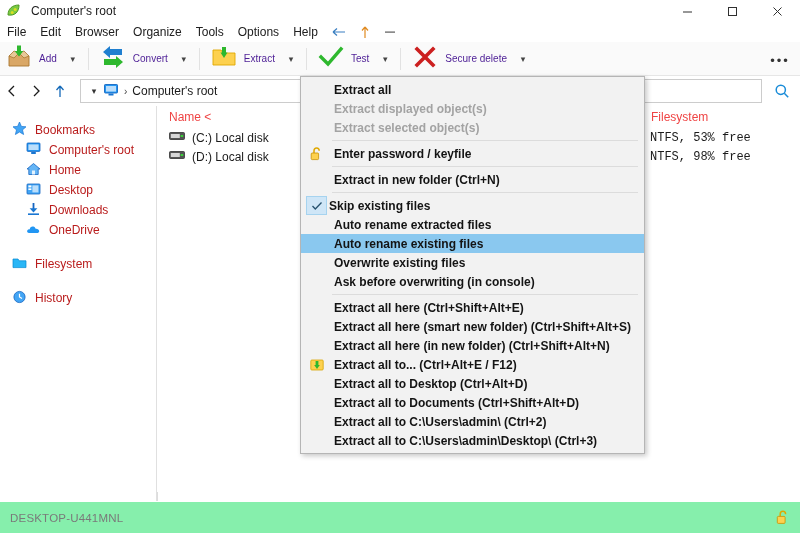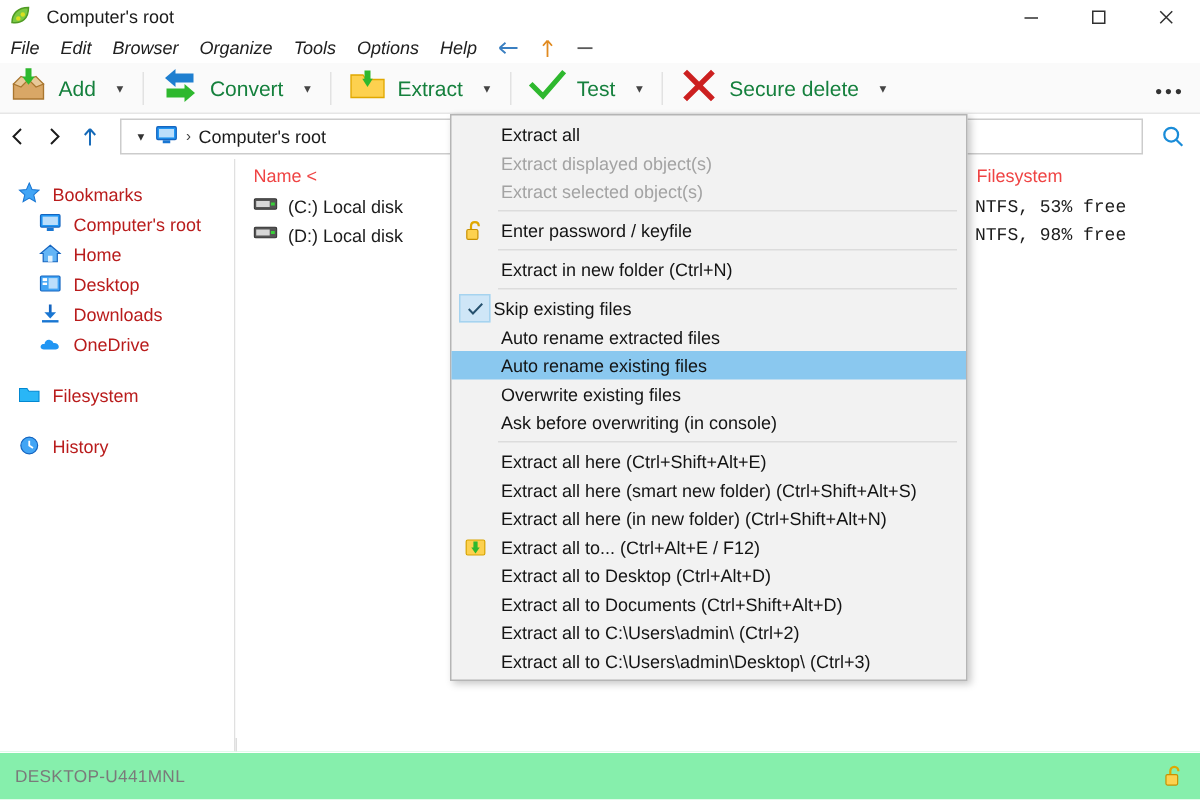--- a/index.html
+++ b/index.html
@@ -29,35 +29,35 @@
     font-size: 12px; color: #333; background: transparent;
   }
   .win-btn svg { display:block; }
 
   
   .menubar {
     position: absolute; left: 0; top: 22px; width: 800px; height: 20px;
     display: flex; align-items: center; background: #ffffff;
   }
   .menubar-item {
-    padding: 0 7px; font-size: 12px; color: #202020; line-height: 20px; height: 20px; font-style: italic;
+    padding: 0 7px; font-size: 12px; color: #202020; line-height: 20px; height: 20px;
   }
   .mb-nav { padding: 0 6px; display: flex; align-items: center; height: 20px; }
 
   
   .toolbar {
     position: absolute; left: 0; top: 42px; width: 800px; height: 34px;
     background: #fafafa; display: flex; align-items: center;
     border-bottom: 1px solid #e6e6e6;
   }
   .tb-group { display: flex; align-items: center; height: 34px; }
   .tb-btn {
     display: flex; align-items: center; height: 30px; padding: 0 6px 0 6px;
   }
-  .tb-label { font-size: 14px; color: #15803d; margin-left: 7px; }
+  .tb-label { font-size: 10px; color: #4c1d95; margin-left: 7px; }
   .tb-caret {
     width: 20px; height: 30px; display: flex; align-items: center; justify-content: center;
     color: #444; font-size: 9px;
   }
   .tb-sep { width: 1px; height: 22px; background: #e2e2e2; margin: 0 5px; }
   .tb-overflow {
     position: absolute; right: 8px; top: 10px; width: 24px; height: 16px;
     display: flex; align-items: center; justify-content: center;
     letter-spacing: 2px; color: #333; font-size: 13px;
   }
@@ -134,21 +134,21 @@
     z-index: 50;
   }
   .ctx-item {
     display: flex; align-items: center; height: 19px;
     padding-left: 0; font-size: 12px; color: #141414;
   }
   .ctx-gutter {
     width: 31px; min-width: 31px; height: 19px;
     display: flex; align-items: center; justify-content: center;
   }
-  .ctx-label { padding-left: 2px; }
+  .ctx-label { padding-left: 2px; font-weight: bold; }
   .ctx-item.disabled .ctx-label { color: #a3a3a3; }
   .ctx-item.highlight { background: #8ac8ef; }
   .ctx-item.checked .ctx-gutter { background: #cfe6f7; border: 1px solid #a6d3ef; height: 19px; width: 21px; min-width:21px; margin-left: 5px; }
   .ctx-sep { height: 1px; background: #dcdcdc; margin: 3px 6px 3px 31px; }
 </style>
 </head>
 <body>
 
 <div id="app">
 

